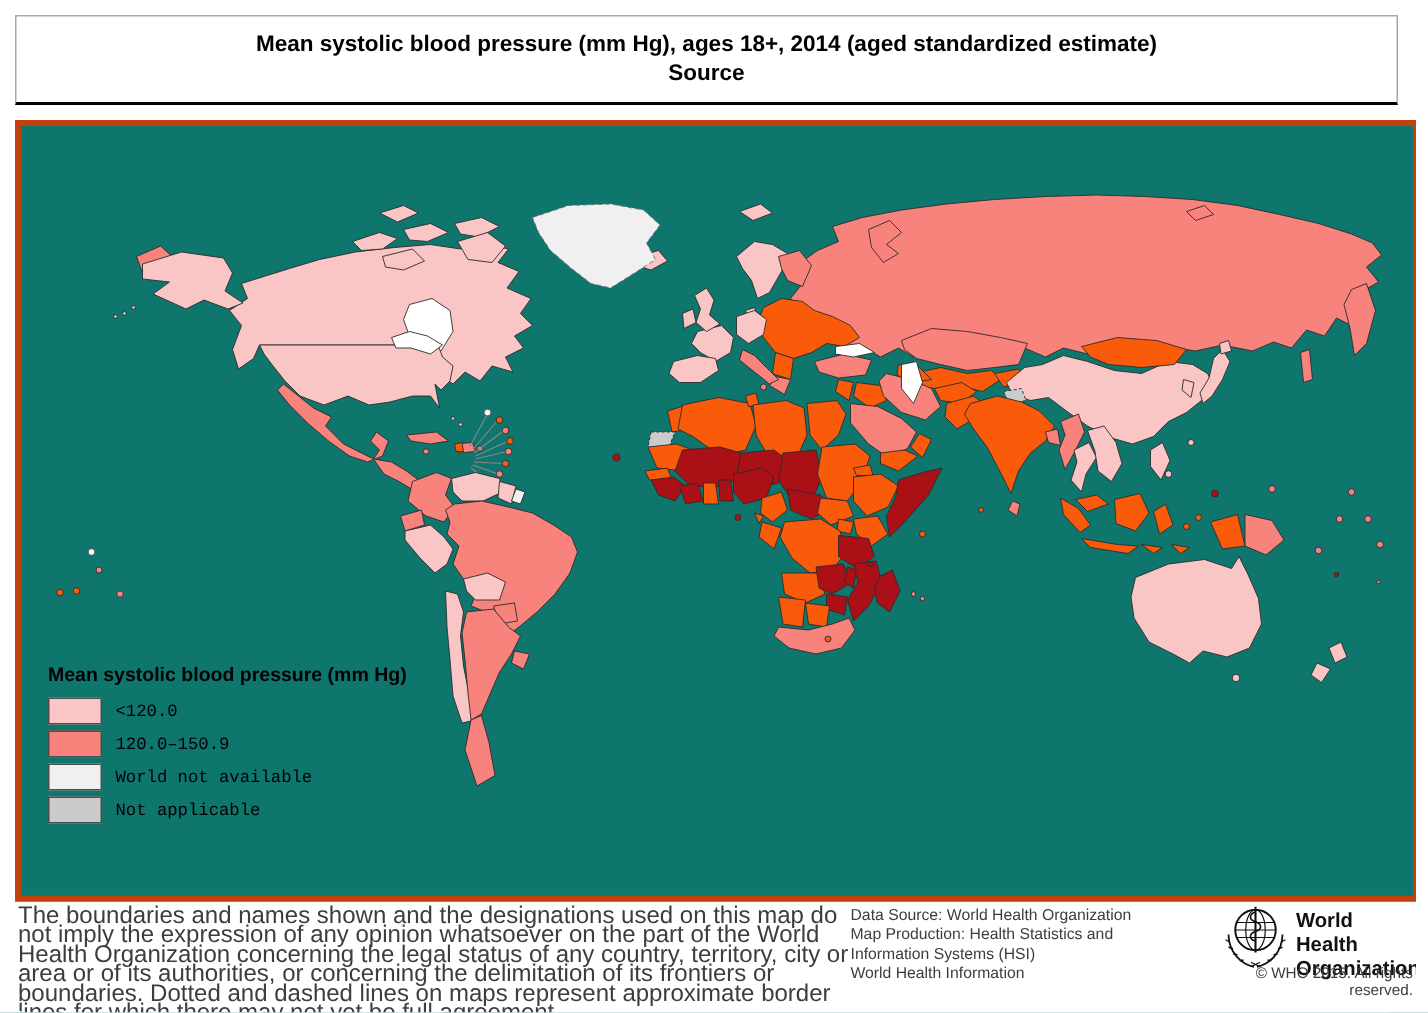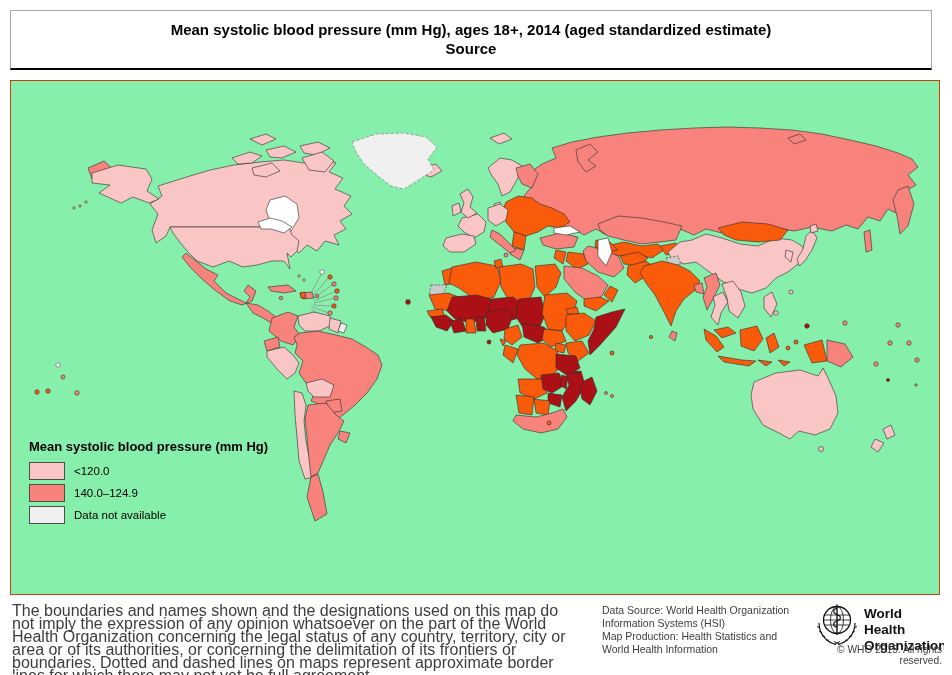--- a/index.html
+++ b/index.html
@@ -4,30 +4,30 @@
 <style>
   html,body{margin:0;padding:0;background:#ffffff;}
   .page{position:relative;width:944px;height:675px;background:#ffffff;
         font-family:"Liberation Sans",sans-serif;overflow:hidden;border-radius:19px;}
   .title-box{position:absolute;left:10px;top:10px;width:920px;height:57px;
         background:#ffffff;border:1px solid #a9a9a9;border-bottom:2px solid #000;
         text-align:center;}
   .title-line{font-size:15px;font-weight:bold;color:#000;line-height:19px;}
   .title-line.first{margin-top:9px;}
   .map-box{position:absolute;left:10px;top:80px;width:928px;height:513px;
-        background:#86efac;border:1px solid #c2410c;}
+        background:#0f766e;border:4px solid #c2410c;}
   .map-box svg{position:absolute;left:0;top:0;}
   .legend{position:absolute;left:18px;top:358px;}
   .legend-title{font-size:13px;font-weight:bold;color:#000;margin-bottom:6px;}
   .legend-row{display:flex;align-items:center;height:22px;}
   .swatch{width:34px;height:16px;border:1px solid #4d4d4d;margin-right:9px;flex:none;}
-  .legend-label{font-size:11.5px;color:#000;}
+  .legend-label{font-size:11.5px;color:#000;font-family:Liberation Mono, monospace;}
   .disclaimer{position:absolute;left:12px;top:604px;width:562px;
         font-size:16px;line-height:13px;color:#3d3d3d;}
-  .datasource{position:absolute;left:602px;top:604px;width:200px;
+  .datasource{position:absolute;left:567px;top:604px;width:200px;
         font-size:10.5px;line-height:13px;color:#3d3d3d;}
   .who-block{position:absolute;left:810px;top:600px;width:132px;height:66px;}
   .who-emblem{position:absolute;left:4px;top:1px;}
   .who-name{position:absolute;left:54px;top:6px;font-size:13.5px;font-weight:bold;
         line-height:16px;color:#111;}
   .who-copyright{position:absolute;left:0;top:44px;width:132px;text-align:right;
         font-size:10.2px;color:#3d3d3d;}
 </style>
 </head>
 <body>
@@ -239,35 +239,39 @@
     </svg>
 
     <div class="legend">
       <div class="legend-title">Mean systolic blood pressure (mm Hg)</div>
       <div class="legend-row">
         <span class="swatch" style="background: rgb(249, 197, 197);"></span>
         <span class="legend-label">&lt;120.0</span>
       </div>
       <div class="legend-row">
         <span class="swatch" style="background: rgb(248, 131, 124);"></span>
-        <span class="legend-label">140.0–124.9</span>
+        <span class="legend-label">120.0–150.9</span>
       </div>
       <div class="legend-row">
         <span class="swatch" style="background: rgb(240, 240, 240);"></span>
-        <span class="legend-label">Data not available</span>
+        <span class="legend-label">World not available</span>
+      </div>
+      <div class="legend-row">
+        <span class="swatch" style="background: rgb(203, 203, 203);"></span>
+        <span class="legend-label">Not applicable</span>
       </div>
     </div>
   </div>
 
   <div class="disclaimer">The boundaries and names shown and the designations used on this map do not imply the expression of any opinion whatsoever on the part of the World Health Organization concerning the legal status of any country, territory, city or area or of its authorities, or concerning the delimitation of its frontiers or boundaries. Dotted and dashed lines on maps represent approximate border lines for which there may not yet be full agreement.</div>
 
   <div class="datasource">
     <div>Data Source: World Health Organization</div>
+    <div>Map Production: Health Statistics and</div>
     <div>Information Systems (HSI)</div>
-    <div>Map Production: Health Statistics and</div>
     <div>World Health Information</div>
   </div>
 
   <div class="who-block">
     <svg class="who-emblem" width="46" height="46" viewBox="0 0 46 46" fill="none" stroke="#111111">
       <circle cx="23" cy="19" r="13.5" stroke-width="1.3"></circle>
       <ellipse cx="23" cy="19" rx="6.5" ry="13.5" stroke-width="0.8"></ellipse>
       <path d="M10.5,14 H35.5 M9.5,19 H36.5 M10.5,24 H35.5" stroke-width="0.8"></path>
       <path d="M23,3.5 V34" stroke-width="1.4"></path>
       <path d="M23,7 c-4.5,1.5 -4.5,5 0,6.5 c4.5,1.5 4.5,5 0,6.5 c-4.5,1.5 -4.5,5 0,6.5" stroke-width="1.1"></path>

